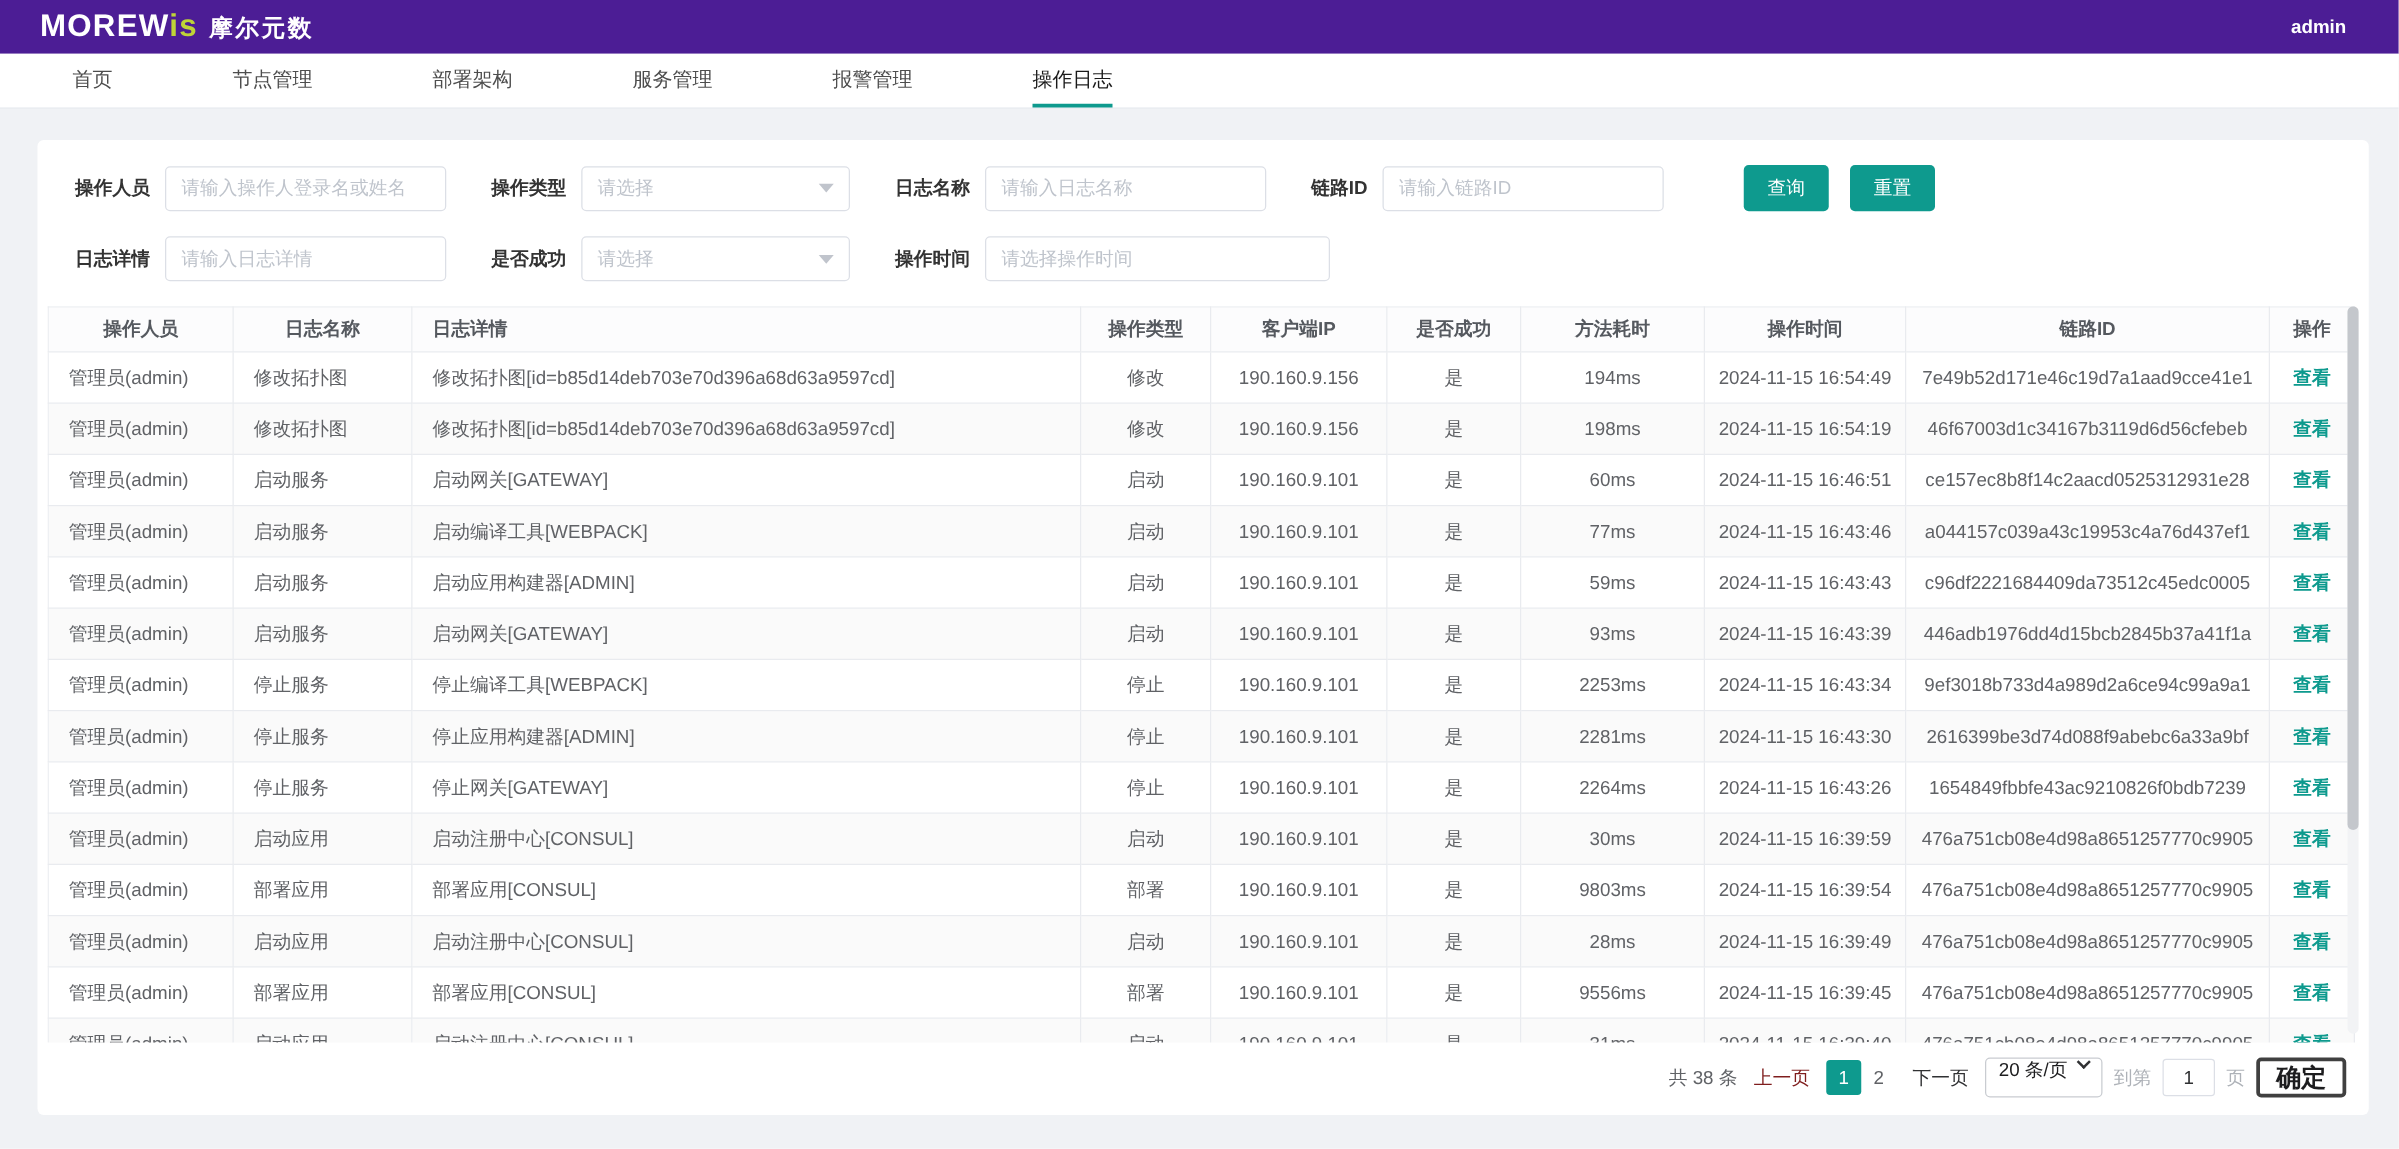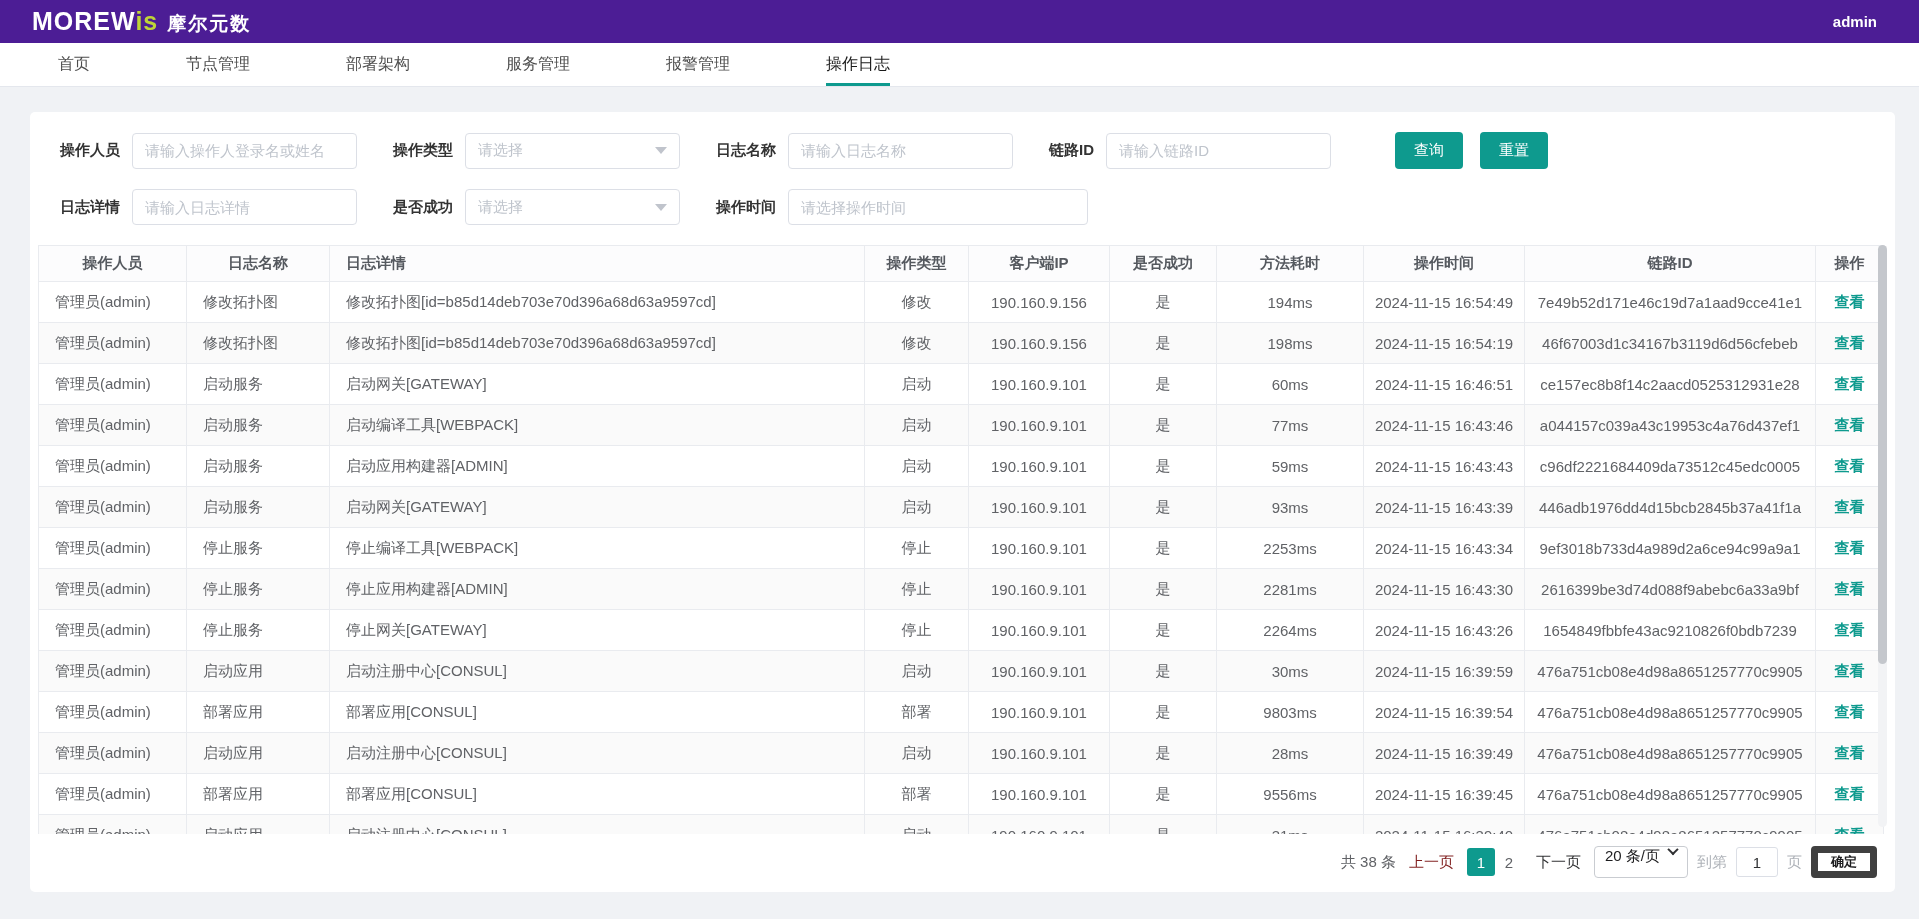--- a/index.html
+++ b/index.html
@@ -41,21 +41,21 @@
   .filter-row { display:flex; align-items:center; margin-bottom:20px; }
   .field { display:flex; align-items:center; margin-right:36px; }
   .field-label { font-weight:700; color:#333; margin-right:12px; white-space:nowrap; }
   .control {
     height:36px; border:1px solid #dcdfe6; border-radius:4px; background:#fff;
     font-size:15px; color:#333; padding:0 12px; outline:none;
     font-family:"Liberation Sans","DejaVu Sans",sans-serif;
   }
   .control::placeholder { color:#bfc4cc; }
   .control.w-input { width:225px; }
-  .control.w-time { width:300px; }
+  .control.w-time { width:276px; }
   .select-box {
     width:215px; height:36px; border:1px solid #dcdfe6; border-radius:4px;
     display:flex; align-items:center; justify-content:space-between;
     padding:0 12px; cursor:pointer; background:#fff;gap:44px;
   }
   .select-placeholder { color:#bfc4cc; }
   .caret {
     width:0; height:0; border-left:6px solid transparent; border-right:6px solid transparent;
     border-top:7px solid #c0c4cc;
   }
@@ -106,22 +106,22 @@
   .chev {
     width:8px; height:8px; border-right:2px solid #303133; border-bottom:2px solid #303133;
     transform:rotate(45deg) translate(-1px,-1px); margin-left:9px;
   }
   .pg-muted { color:#aeb2b8; }
   .jump-input {
     width:42px; height:30px; border:1px solid #dcdfe6; border-radius:3px;
     text-align:center; font-size:15px; color:#303133; outline:none; font-family:inherit;
   }
   .confirm-btn {
-    height:32px; padding:0 13px; background:#fff; border:7px solid #404040; border-radius:4px;
-    font-size:13px; font-weight:700; color:#1d1d1f; cursor:pointer; font-family:inherit;
+    height:32px; padding:0 13px; background:#fff; border:3px solid #404040; border-radius:4px;
+    font-size:20px; font-weight:700; color:#1d1d1f; cursor:pointer; font-family:inherit;
   }
 </style>
 </head>
 <body>
 
 <header class="topbar">
   <div class="logo">
     <span class="logo-en"><span>MOREW</span><span class="logo-accent">is</span></span>
     <span class="logo-cn">摩尔元数</span>
   </div>

